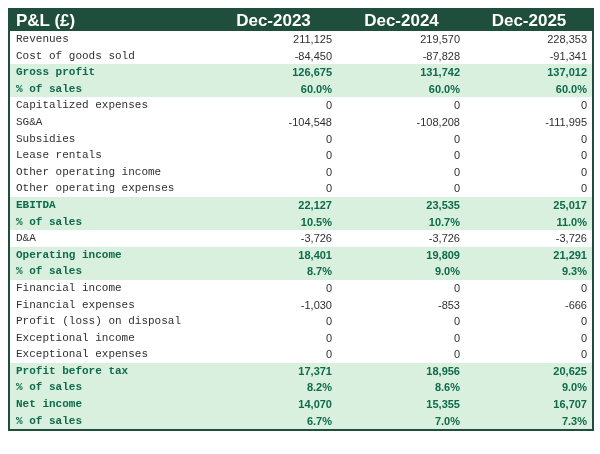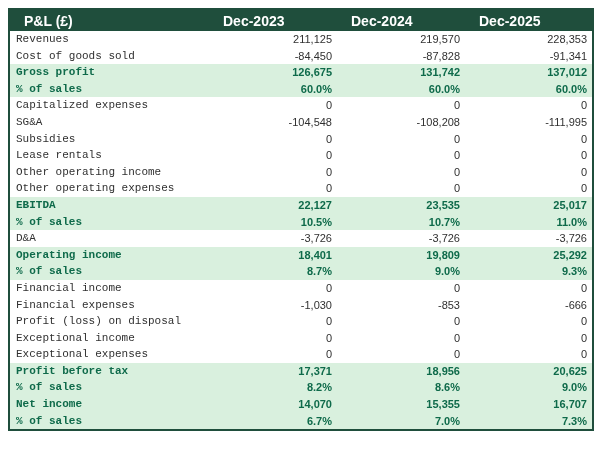--- a/index.html
+++ b/index.html
@@ -18,29 +18,29 @@
     width: 584px;
     border-collapse: collapse;
     table-layout: fixed;
     border: 2px solid var(--dark, #1f4e3c);
   }
   col.lbl-col  { width: 200px; }
   col.num-col  { width: 128px; }
   thead th {
     background: var(--dark, #1f4e3c);
     color: var(--header-text, #ffffff);
-    font-size: 14px;
+    font-size: 17px;
     font-weight: bold;
     height: 22px;
-    padding: 0 5px 0 14px;
+    padding: 0 5px 0 6px;
     white-space: nowrap;
     overflow: hidden;
   }
   thead th.lbl { text-align: left; }
-  thead th.num { text-align: left; }
+  thead th.num { text-align: center; }
   tbody td {
     font-size: 11px;
     height: 16.6px;
     padding: 0 5px 0 6px;
     color: var(--text, #303030);
     white-space: nowrap;
     overflow: hidden;
     line-height: 16.6px;
   }
   tbody td.lbl { text-align: left; font-family: Liberation Mono, monospace; }
@@ -146,21 +146,21 @@
         <tr>
           <td class="lbl">D&amp;A</td>
           <td class="num">-3,726</td>
           <td class="num">-3,726</td>
           <td class="num">-3,726</td>
         </tr>
         <tr class="hl">
           <td class="lbl">Operating income</td>
           <td class="num">18,401</td>
           <td class="num">19,809</td>
-          <td class="num">25,292</td>
+          <td class="num">21,291</td>
         </tr>
         <tr class="hl">
           <td class="lbl">% of sales</td>
           <td class="num">8.7%</td>
           <td class="num">9.0%</td>
           <td class="num">9.3%</td>
         </tr>
         <tr>
           <td class="lbl">Financial income</td>
           <td class="num">0</td>

